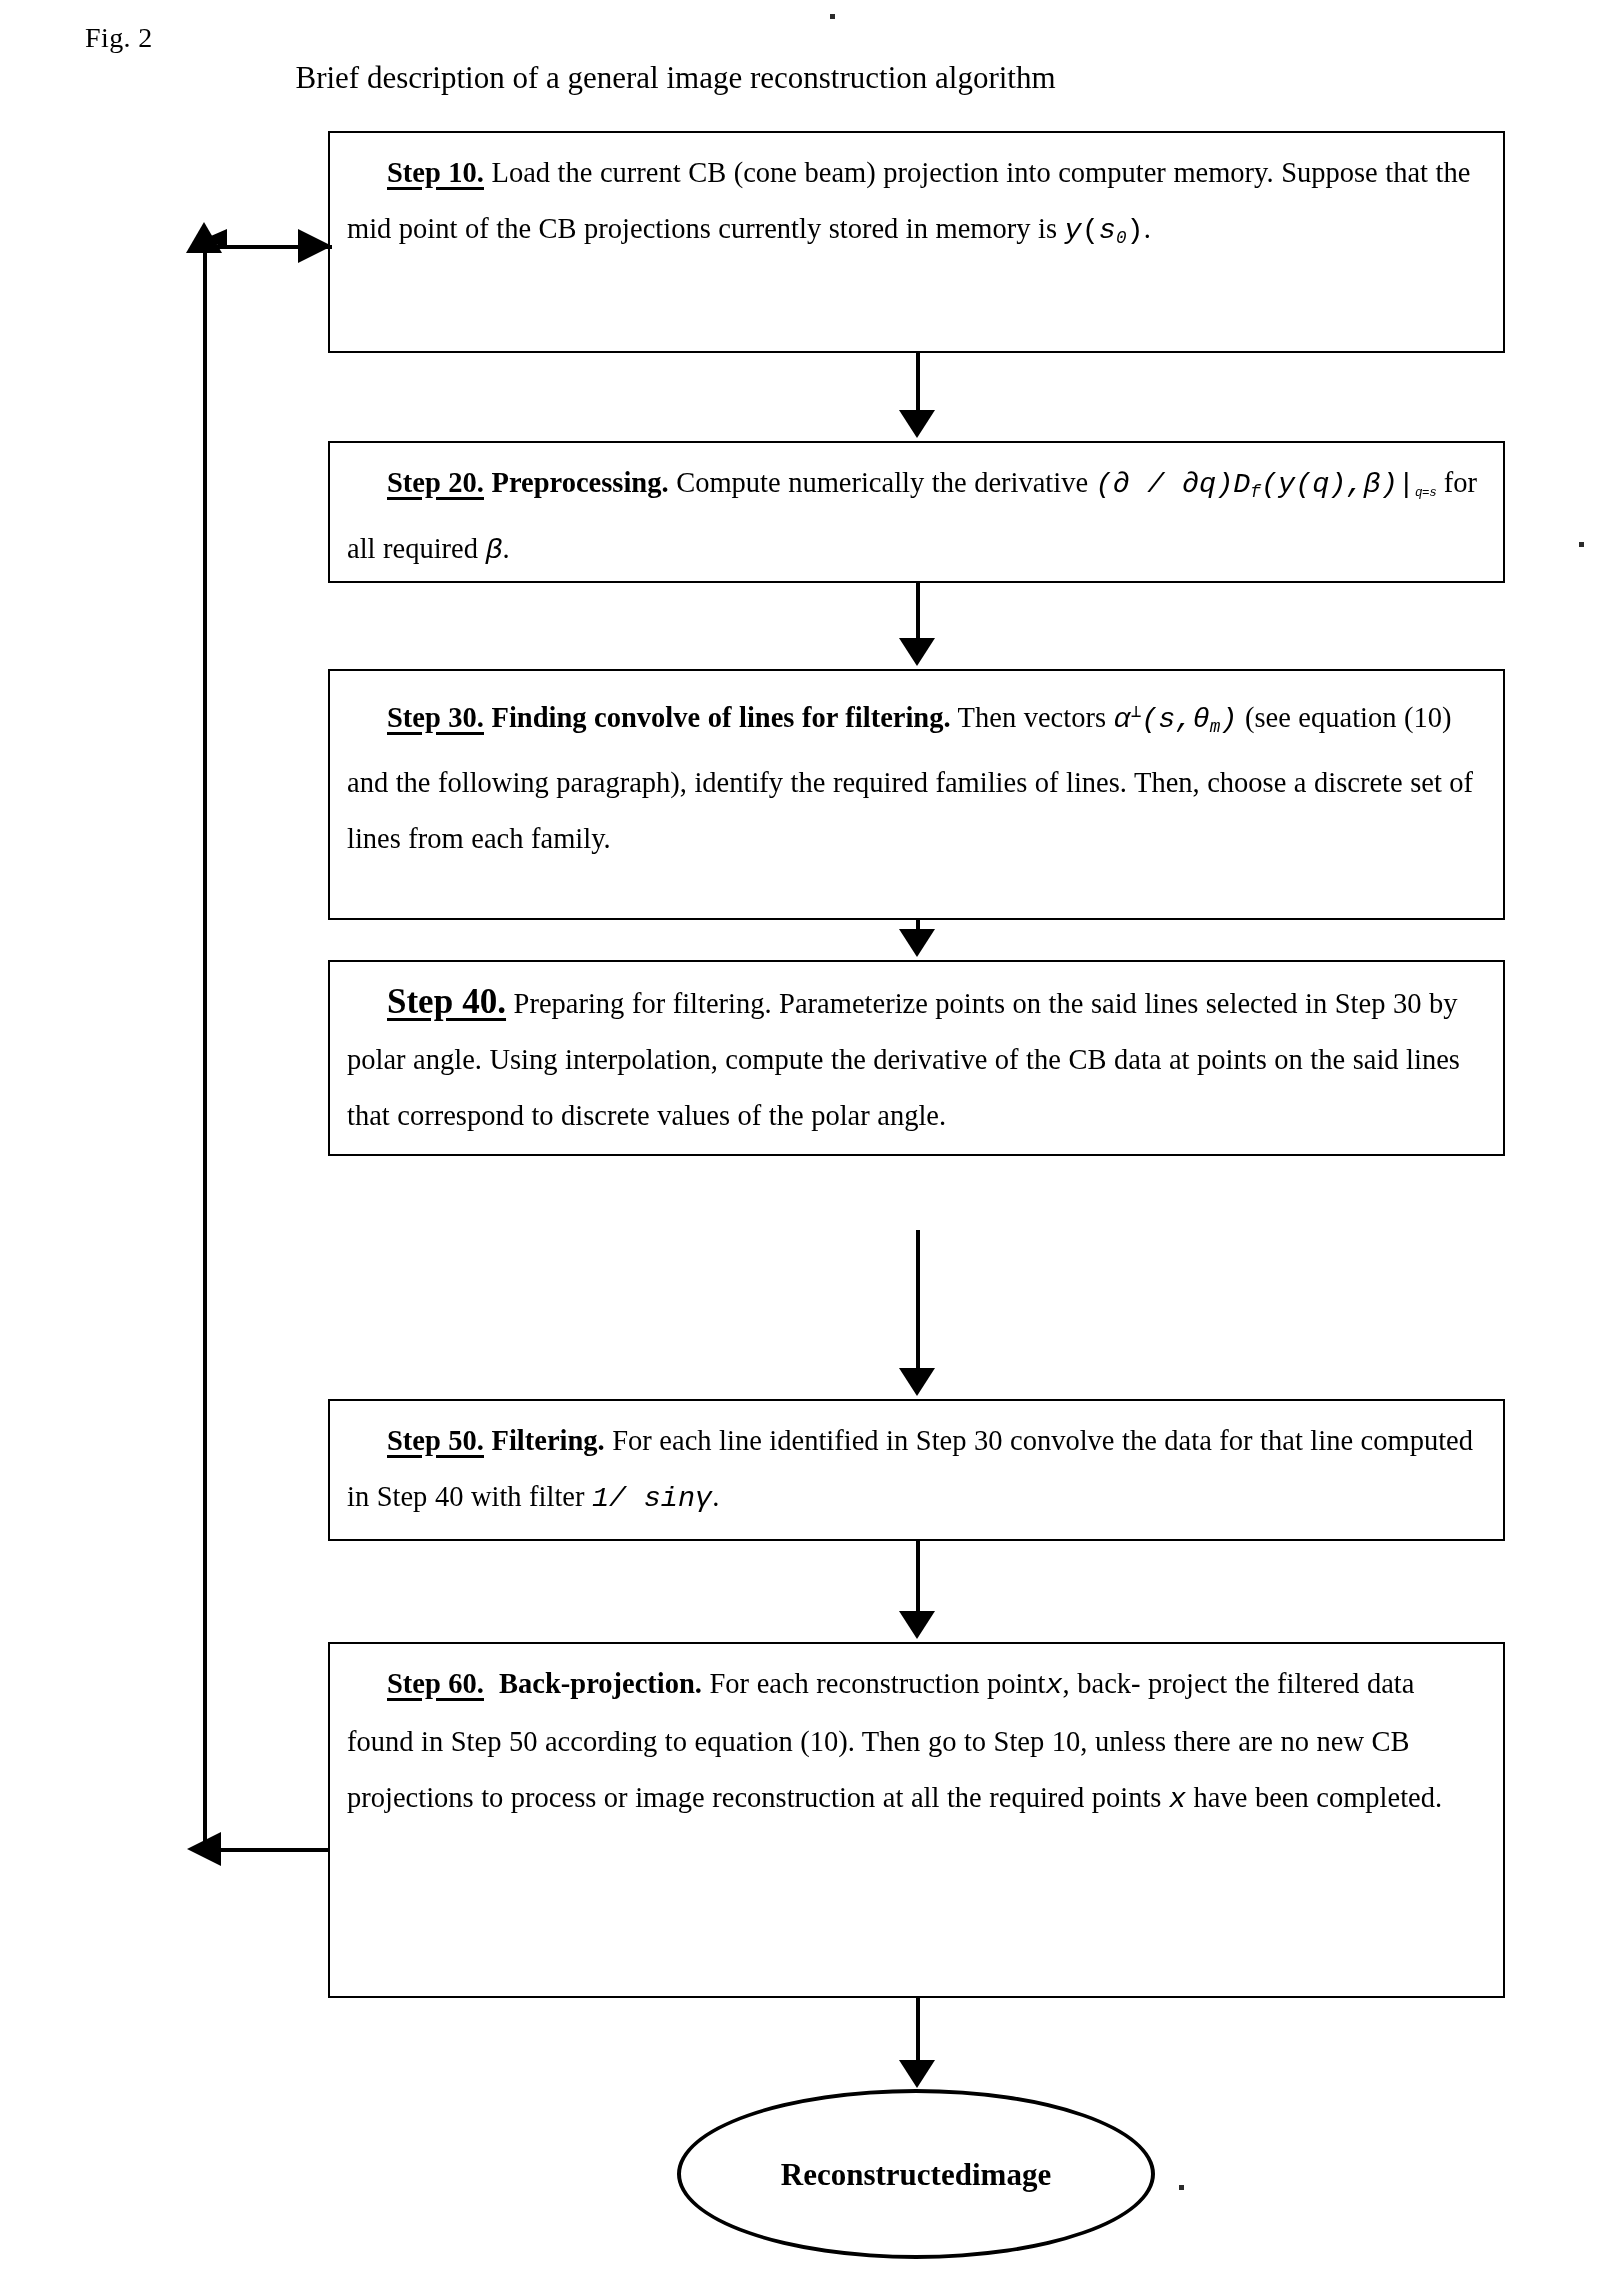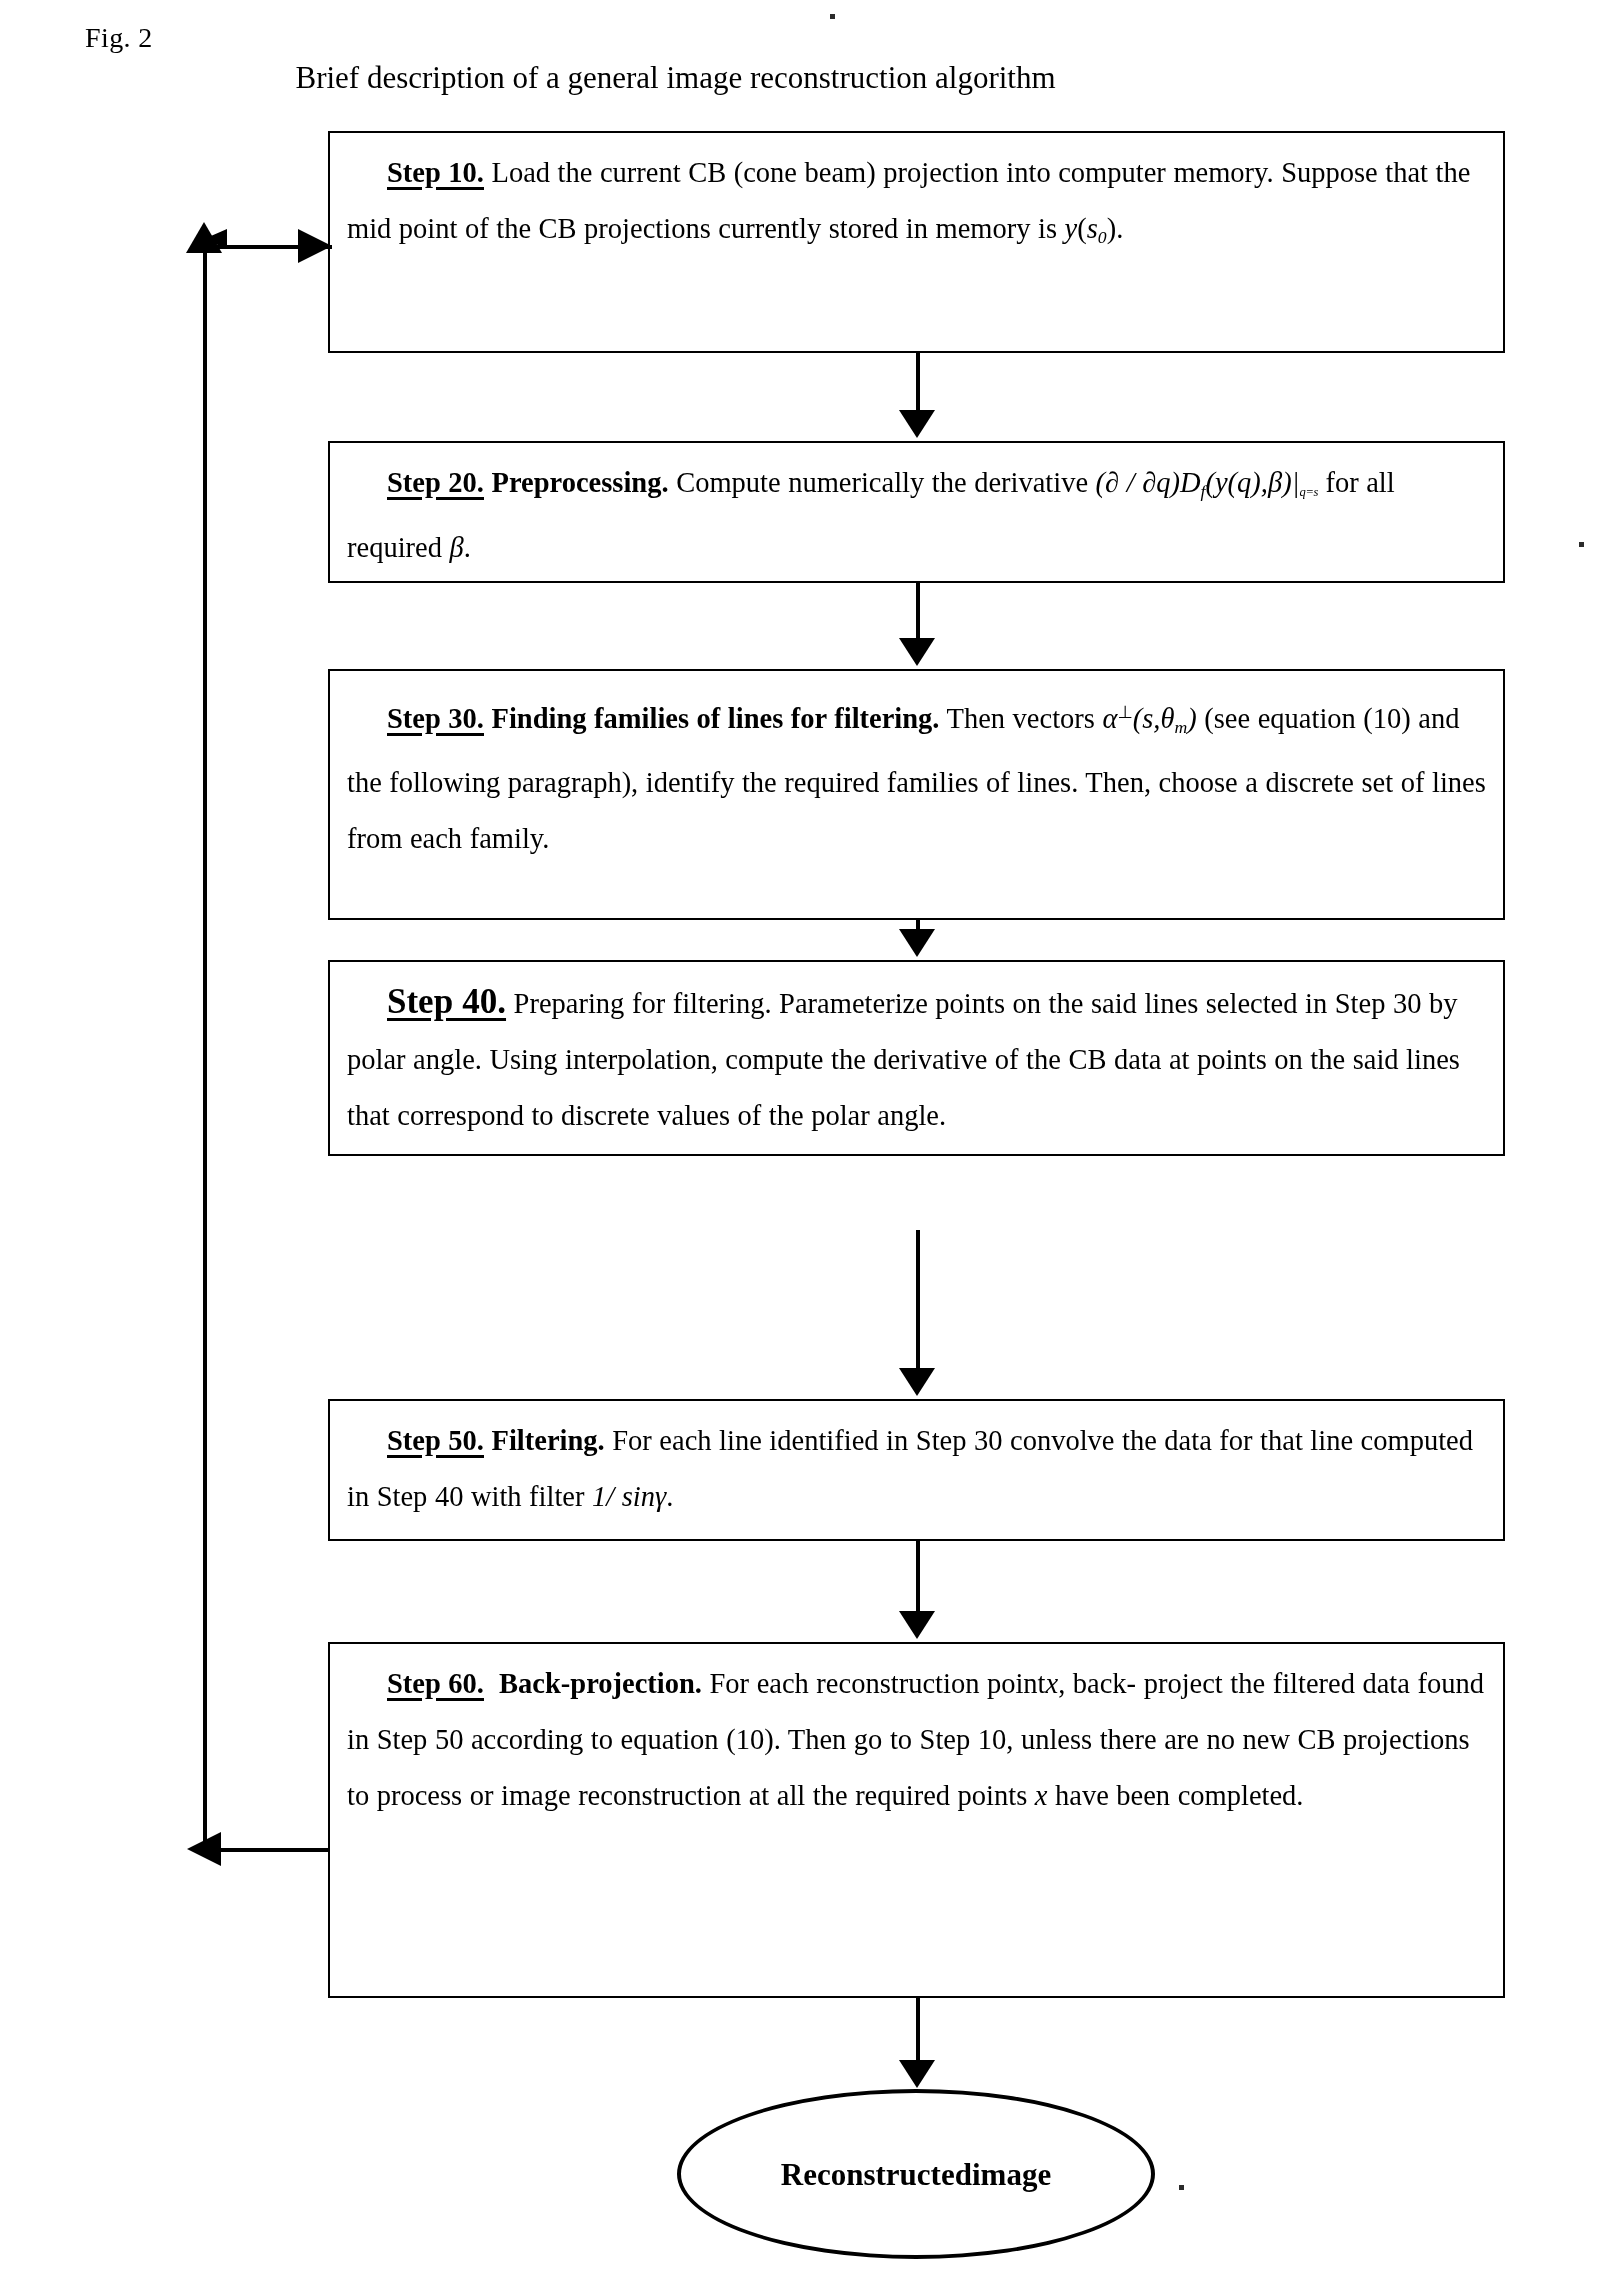--- a/index.html
+++ b/index.html
@@ -55,21 +55,21 @@
     word-spacing: 0.4px;
   }
   .stepnum {
     font-weight: bold;
     text-decoration: underline;
     text-underline-offset: 4.6px;
     text-decoration-thickness: 3.1px;
     margin-left: 40px;
   }
   .bold { font-weight: bold; }
-  .mth  { font-family: Liberation Serif, serif; font-style: italic; }
+  .mth  { font-family: Liberation Mono, monospace; font-style: italic; }
   .mth .up { font-style: normal; }
   sub { font-size: 0.62em; vertical-align: -0.28em; font-style: italic; }
   .tiny-sub { font-size: 0.44em; vertical-align: -0.30em; font-style: italic; letter-spacing:-0.4px;}
   .big-step { font-size: 35px; }
 
   
   #box-step10 { top: 131px;  height: 222px; }
   #box-step20 { top: 441px;  height: 142px; }
   #box-step30 { top: 669px;  height: 251px; }
   #box-step40 { top: 960px; height: 251px;}
@@ -211,21 +211,21 @@
 </div>
 
 <div id="conn-20-30">
   <div class="vline"></div>
   <div class="arrowhead-down"></div>
 </div>
 
 <div class="flowbox" id="box-step30">
   <div class="para">
     <span class="stepnum">Step 30.</span>
-    <span class="bold">Finding families of lines for filtering.</span>
+    <span class="bold">Finding convolve of lines for filtering.</span>
     <span>Then vectors</span>
     <span class="mth"><span>α</span><sup style="font-style:normal;font-size:0.62em">⊥</sup><span>(s,</span><span>θ</span><sub>m</sub><span>)</span></span><span> (see equation (10) and the following paragraph), identify the</span>
     <span>required families of lines. Then, choose a discrete set of lines from each</span>
     <span>family.</span>
   </div>
 </div>
 
 <div id="conn-30-40">
   <div class="vline"></div>
   <div class="arrowhead-down"></div>

